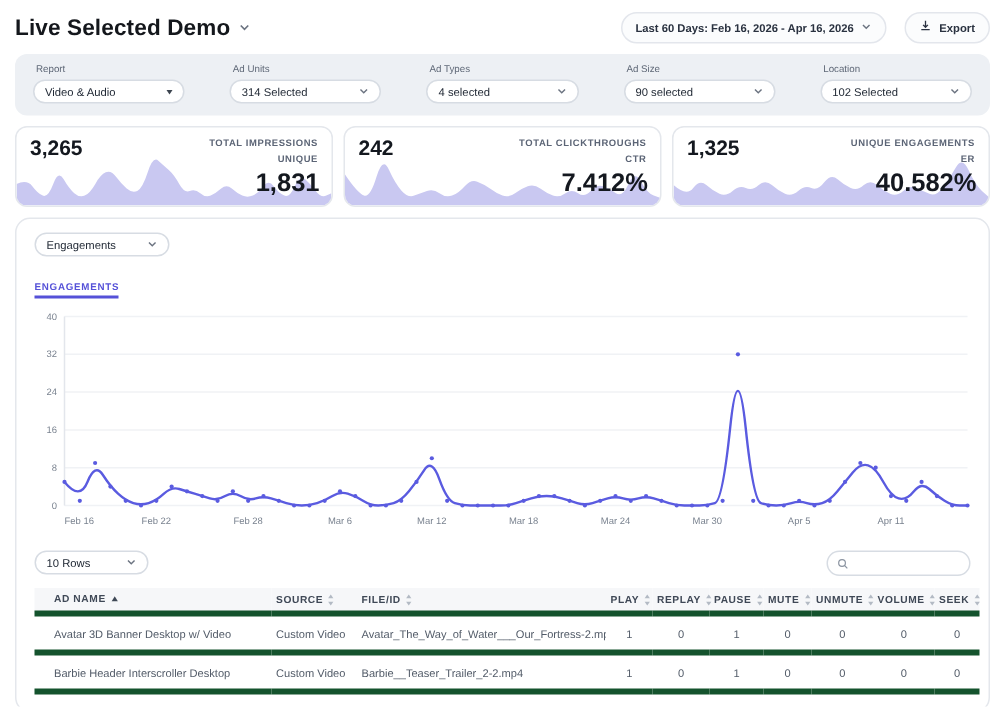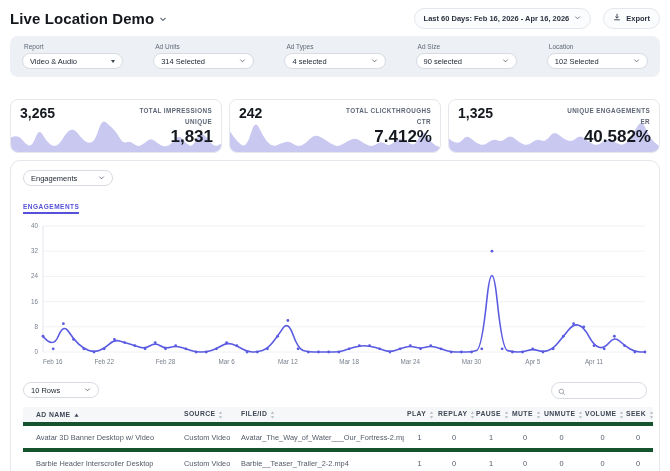--- a/index.html
+++ b/index.html
@@ -21,21 +21,21 @@
     display:flex; gap:30px; }
   .filter-group { flex:1; }
   .filter-label { font-size:6.5px; color:#5f6877; margin:2px 0 3px 2px; }
   .select { height:16px; background:#fff; border:1px solid #d7dce3; border-radius:8px;
     display:flex; align-items:center; justify-content:space-between; padding:0 7px;
     font-size:7.5px; color:#222a36; cursor:pointer; }
   .caret-solid { width:0; height:0; border-left:2.5px solid transparent;
     border-right:2.5px solid transparent; border-top:3.5px solid #3c444f; }
 
   
-  .stats { display:flex; gap:7px; margin-top:22px; }
+  .stats { display:flex; gap:7px; margin-top:7px; }
   .stat-card { flex:1; height:54px; border:1px solid #e4e7ec; border-radius:8px;
     position:relative; overflow:hidden; background:#fff; }
   .stat-big { position:absolute; top:5px; left:9px; font-size:14px; font-weight:bold; color:#14181f; }
   .stat-label { position:absolute; top:7px; right:9px; font-size:6.3px; color:#5c6576;
     letter-spacing:.4px; font-weight:bold; }
   .stat-sublabel { position:absolute; top:18px; right:9px; font-size:6.3px; color:#5c6576;
     letter-spacing:.4px; font-weight:bold; }
   .stat-subvalue { position:absolute; top:27px; right:8px; font-size:17px; font-weight:bold; color:#14181f; }
   .spark { position:absolute; left:0; bottom:0; width:100%; height:37px; }
 
@@ -63,21 +63,21 @@
     border-top:4px solid #14532d; white-space:nowrap; overflow:hidden; }
   tbody td.num { text-align:center; }
   th:first-child, td:first-child { padding-left:13px; }
 </style>
 </head>
 <body>
 
 <div class="page">
 
   <div class="topbar">
-    <span class="title">Live Location Demo</span>
+    <span class="title">Live Selected Demo</span>
     <span class="title-caret">
       <span>
         <svg width="8" height="8" viewBox="0 0 8 8">
             <polyline points="1.5,3 4,5.5 6.5,3" fill="none" stroke="#6b7380" stroke-width="1.1"></polyline>
           </svg>
       </span>
     </span>
     <div class="topbar-right">
       <div class="pill-btn">
         <span>Last 60 Days: Feb 16, 2026 - Apr 16, 2026</span>

